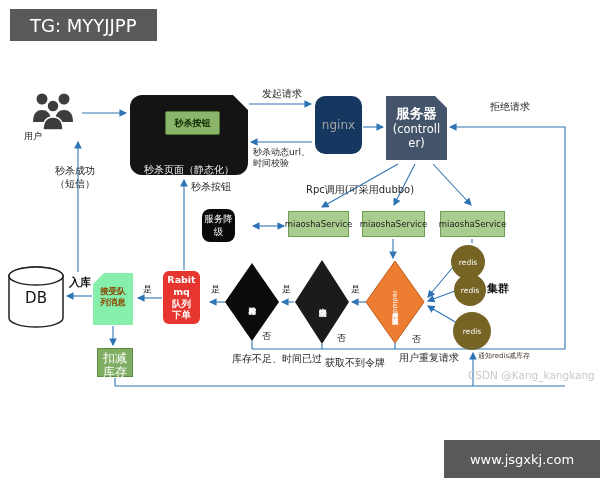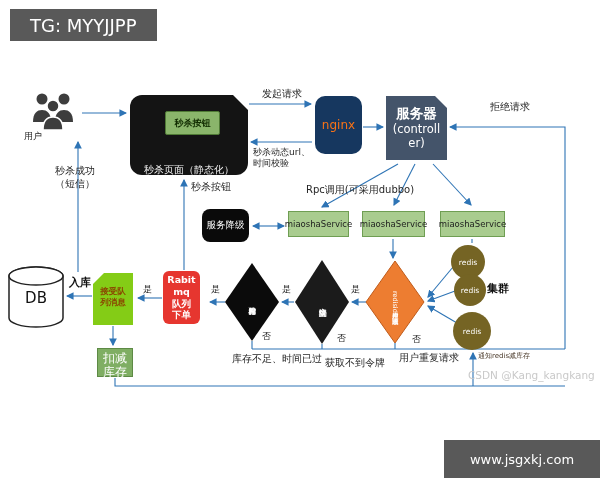--- a/index.html
+++ b/index.html
@@ -8,27 +8,27 @@
   .abs{position:absolute;}
   .lbl{position:absolute;color:#262626;font-size:10px;line-height:1.25;white-space:nowrap;}
   .banner{position:absolute;background:#595959;color:#ffffff;display:flex;align-items:center;}
   .flex-c{display:flex;align-items:center;justify-content:center;text-align:center;}
 
   .page-box{left:130px;top:95px;width:118px;height:80px;background:#141414;border-radius:12px;}
   .corner-cut{position:absolute;right:0;top:0;width:0;height:0;border-left:15px solid transparent;border-top:15px solid #ffffff;}
   .seckill-btn{position:absolute;left:35px;top:16px;width:53px;height:22px;background:#8ab56b;border:1px solid #4f7a35;color:#112b00;font-size:9px;font-weight:bold;border-radius:2px;}
   .page-title{position:absolute;left:4px;top:68px;width:110px;text-align:center;color:#f2f2f2;font-size:10px;}
 
-  .nginx-box{left:315px;top:96px;width:47px;height:58px;background:#16375f;border-radius:10px;color:#f97316;font-size:12px;}
+  .nginx-box{left:315px;top:96px;width:47px;height:58px;background:#16375f;border-radius:10px;color:#a3a3a3;font-size:12px;}
   .server-box{left:386px;top:96px;width:61px;height:64px;background:#44546a;color:#fff;flex-direction:column;font-size:11.5px;line-height:1.25;}
   .server-box .t1{font-size:13.5px;font-weight:bold;}
-  .degrade-box{left:202px;top:209px;width:47px;height:33px;background:#0a0a0a;border-radius:8px;color:#fff;font-size:9.5px;}
+  .degrade-box{left:202px;top:209px;width:33px;height:33px;background:#0a0a0a;border-radius:8px;color:#fff;font-size:9.5px;}
   .svc-box{top:211px;height:26px;background:#a9cc8f;border:1px solid #6f9e53;color:#1d1d1d;font-size:8.5px;box-sizing:border-box;}
   .mq-box{left:163px;top:271px;width:37px;height:53px;background:#e6362f;border-radius:6px;color:#fff;font-size:9.5px;font-weight:bold;flex-direction:column;line-height:1.25;}
-  .yellow-box{left:93px;top:273px;width:40px;height:52px;background:#84cc16;clip-path:polygon(11px 0,100% 0,100% 100%,0 100%,0 11px);color:#8a4500;font-size:8.5px;font-weight:bold;box-sizing:border-box;padding:13px 5px 0;text-align:center;line-height:1.35;}
+  .yellow-box{left:93px;top:273px;width:40px;height:52px;background:#86efac;clip-path:polygon(11px 0,100% 0,100% 100%,0 100%,0 11px);color:#8a4500;font-size:8.5px;font-weight:bold;box-sizing:border-box;padding:13px 5px 0;text-align:center;line-height:1.35;}
   .deduct-box{left:97px;top:348px;width:36px;height:29px;background:#7fae63;border:1px solid #5d8a45;color:#fff;font-size:12px;line-height:1.2;box-sizing:border-box;padding:2px;text-align:center;}
 
   .vtext{position:absolute;writing-mode:vertical-rl;text-orientation:mixed;color:#fff;display:flex;align-items:center;justify-content:center;text-align:center;}
   .d1-text{left:237px;top:274px;width:30px;height:54px;font-size:7.5px;line-height:1.25;}
   .d2-text{left:307px;top:277px;width:30px;height:50px;font-size:8px;line-height:1.2;}
   .d3-text{left:378px;top:273px;width:34px;height:58px;font-size:6.5px;line-height:1.3;}
 
   .redis-lbl{position:absolute;width:36px;text-align:center;color:#fff;font-size:7.5px;}
   .small{font-size:9px;}
   .tiny{font-size:7px;color:#4a3a2a;}

